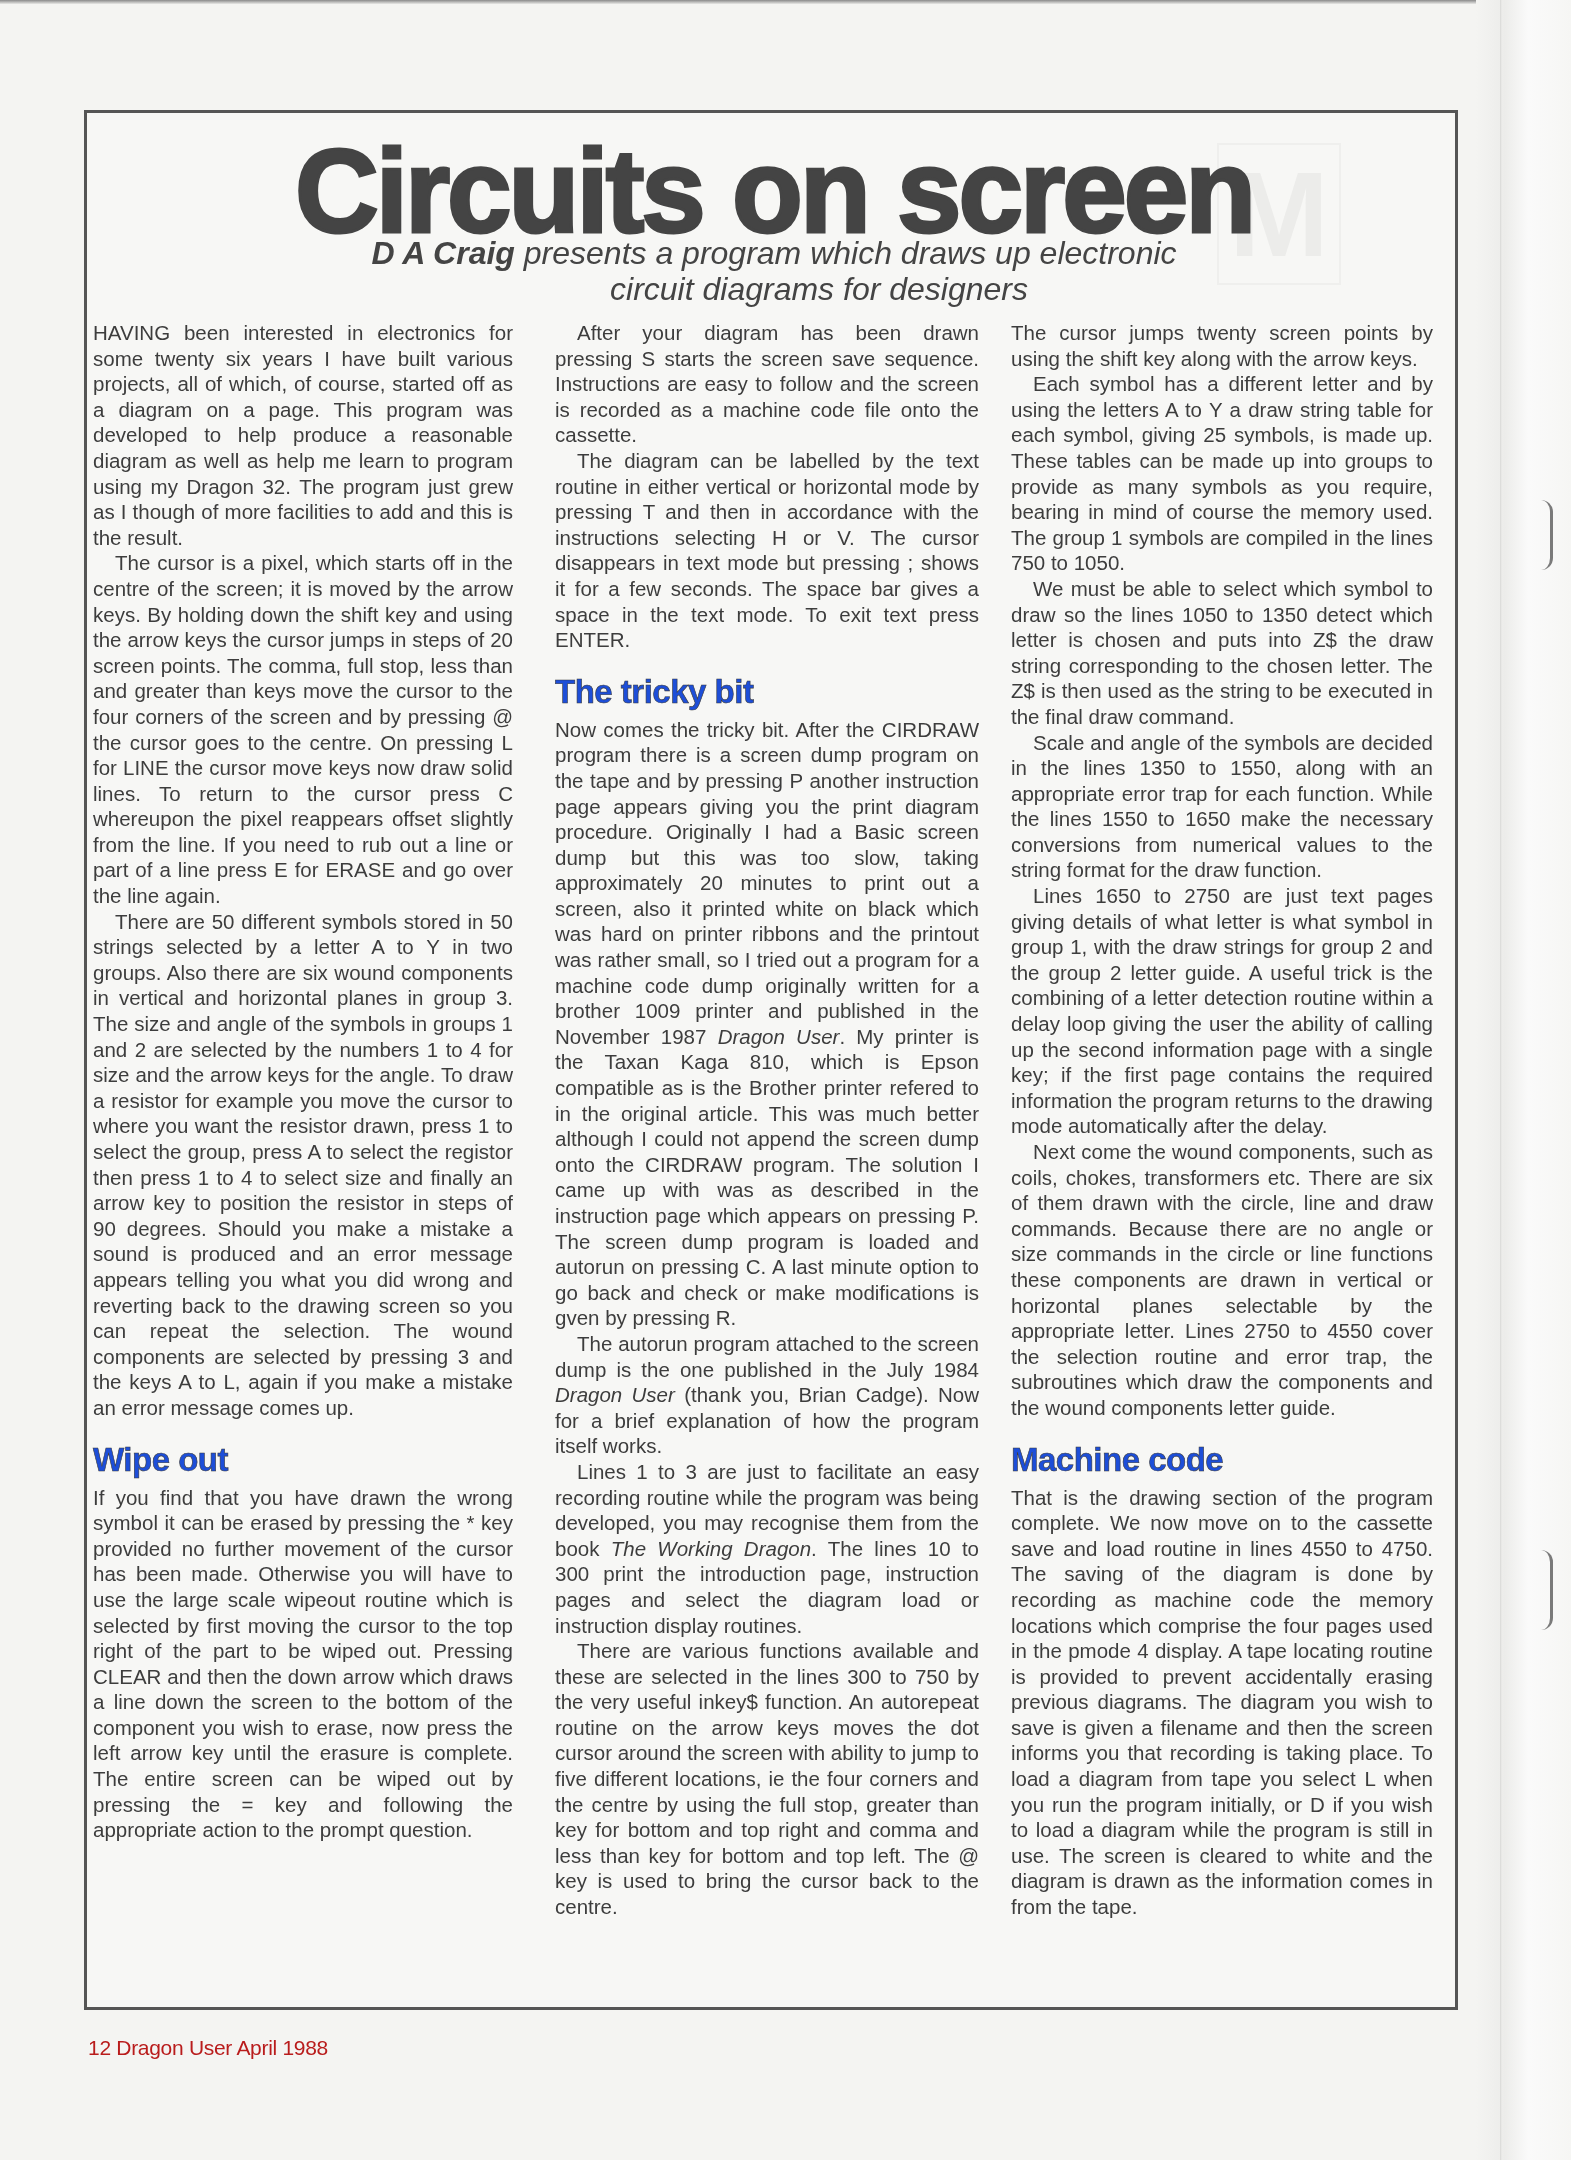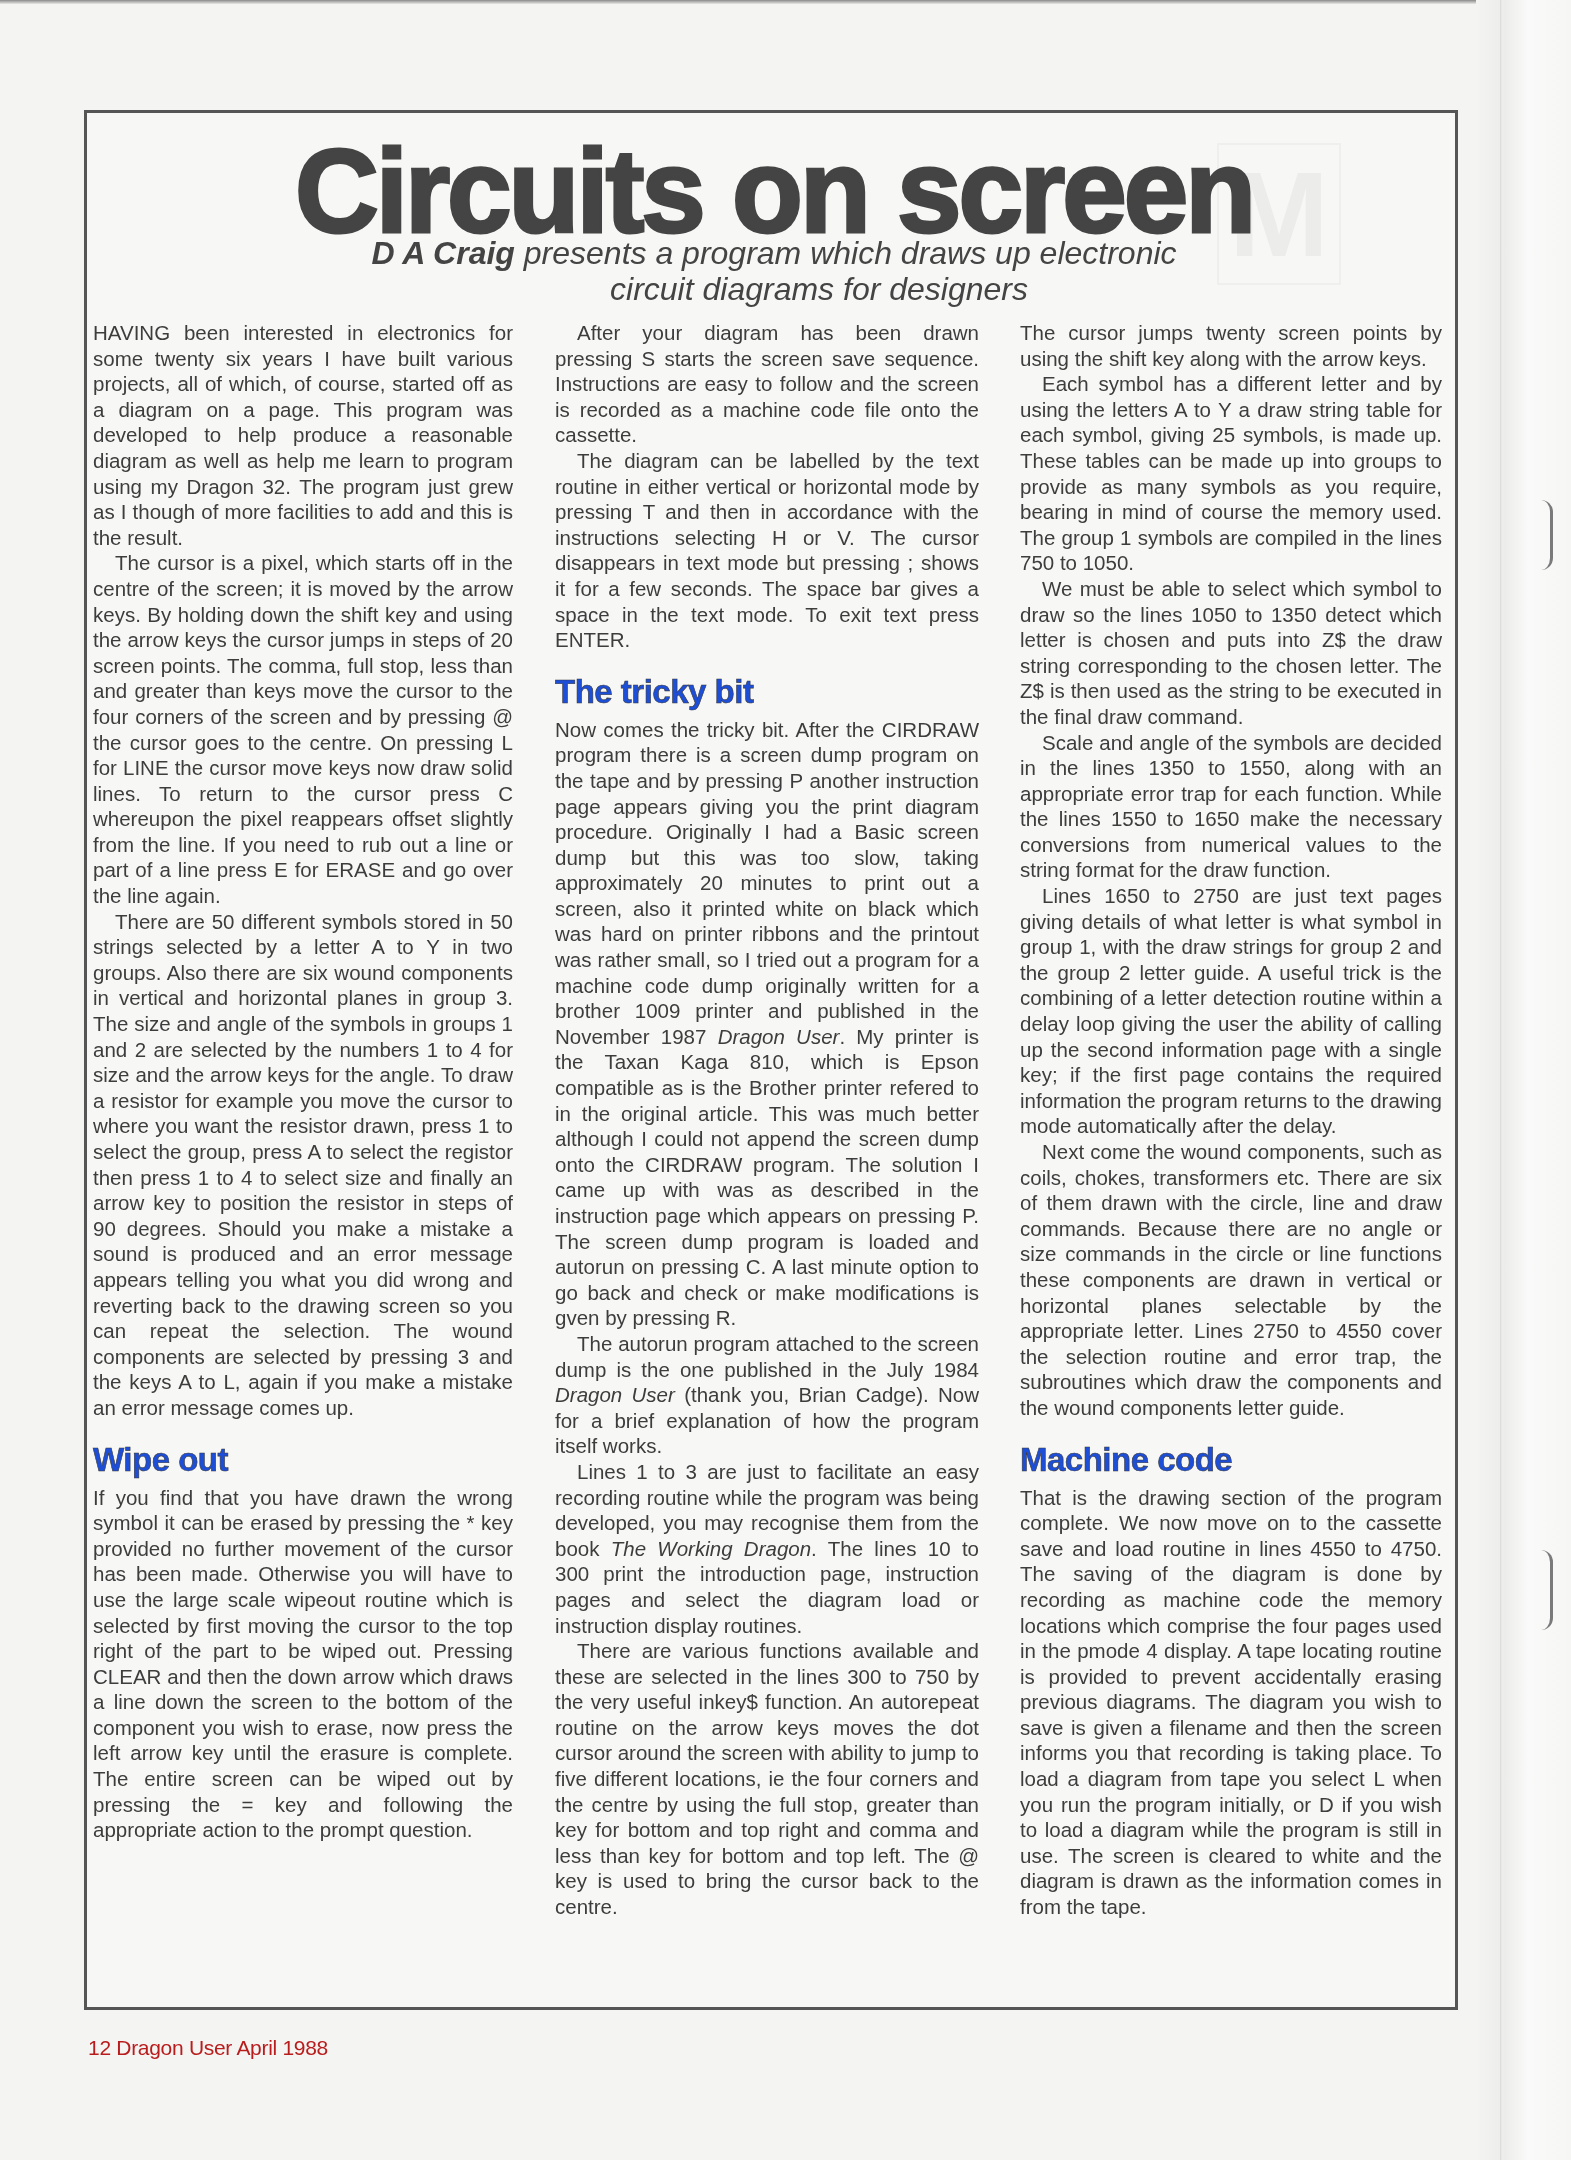--- a/index.html
+++ b/index.html
@@ -104,21 +104,21 @@
     position: absolute;
     top: 0;
     width: 420px;
     font-size: 20.5px;
     line-height: 25.6px;
     text-align: justify;
     color: #3d3d3d;
   }
   .col.c1 { left: 6px; }
   .col.c2 { left: 468px; width: 424px; }
-  .col.c3 { left: 924px; width: 422px; margin-left: 9px; }
+  .col.c3 { left: 924px; width: 422px; }
   .col p {
     margin: 0;
     text-indent: 22px;
   }
   .col p.first {
     text-indent: 0;
   }
   .col h2 {
     margin: 20px 0 6px 0;
     font-size: 33px;

